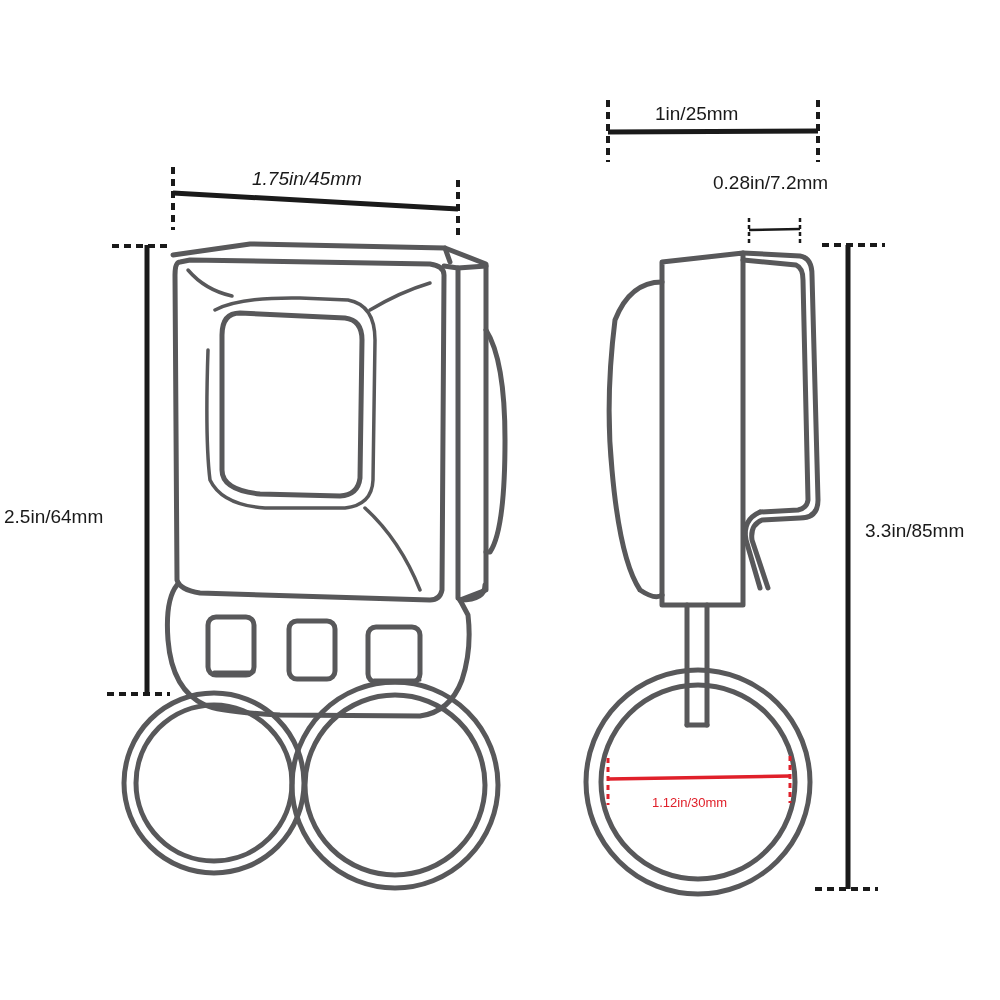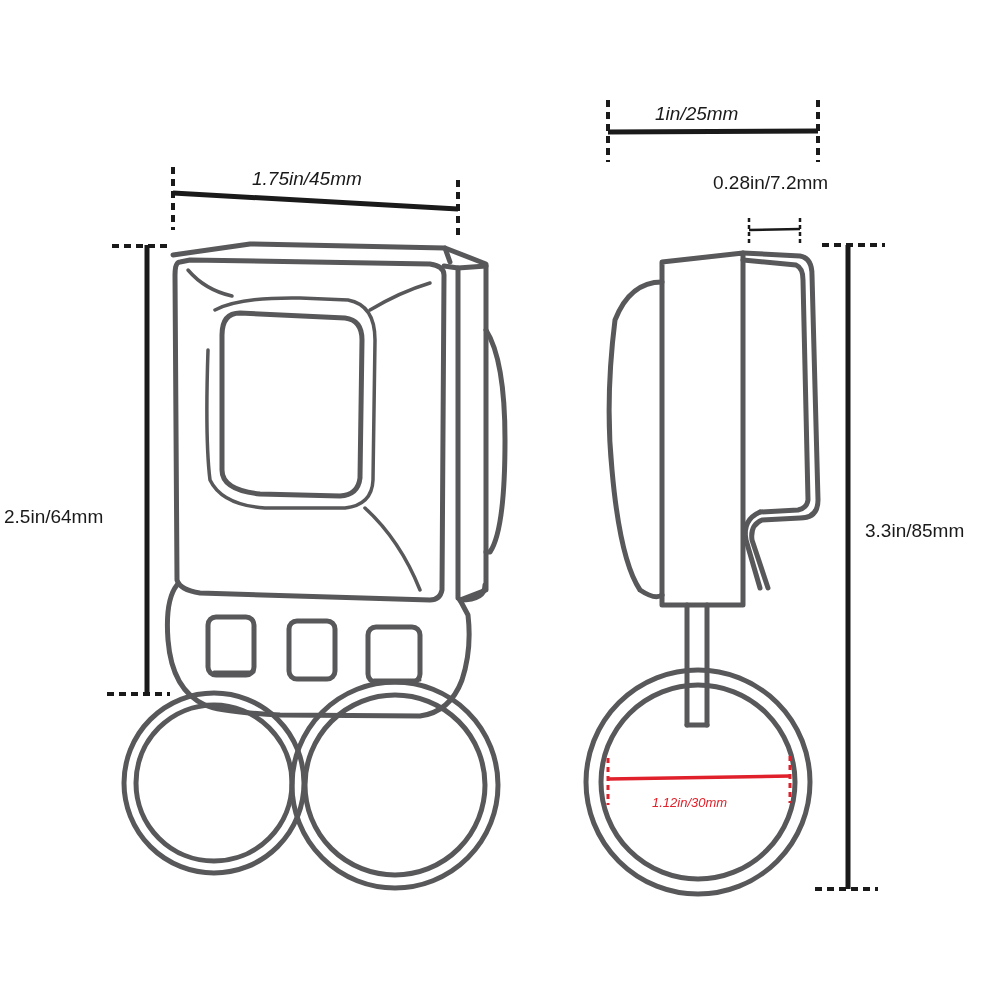--- a/index.html
+++ b/index.html
@@ -1,19 +1,19 @@
 <!DOCTYPE html>
 <html><head>
 <meta charset="utf-8">
 <style>
   html, body { margin: 0; padding: 0; background: #ffffff; }
   body { width: 1000px; height: 1000px; position: relative; overflow: hidden; font-family: "Liberation Sans", "DejaVu Sans", sans-serif; }
   svg.diagram { position: absolute; left: 0; top: 0; width: 1000px; height: 1000px; }
   .lbl { position: absolute; font-size: 19px; color: #1a1a1a; white-space: nowrap; }
-  .lbl.red { color: #e0202a; font-size: 13px; font-style: italic; }
+  .lbl.red { color: #e0202a; font-size: 13px; }
 </style>
 </head>
 <body>
 
 <svg class="diagram" viewBox="0 0 1000 1000" xmlns="http://www.w3.org/2000/svg">
 
   <g fill="none" stroke="#58585a" stroke-width="5" stroke-linecap="round" stroke-linejoin="round">
 
     <path d="M173 255 L250 244 L445 248 L486 264 L486 590 L460 600"></path>
     <path d="M445 248 L450 262"></path>
@@ -95,16 +95,16 @@
 
   <g fill="none" stroke="#e0202a">
     <line x1="608" y1="779" x2="790" y2="776" stroke-width="3.5"></line>
     <line x1="608" y1="758" x2="608" y2="805" stroke-width="3" stroke-dasharray="5 4"></line>
     <line x1="790" y1="756" x2="790" y2="803" stroke-width="3" stroke-dasharray="5 4"></line>
   </g>
 </svg>
 
 <div class="lbl" style="left:252px; top:168px;font-style:italic;">1.75in/45mm</div>
 <div class="lbl" style="left:4px; top:487px;margin-top:19px;">2.5in/64mm</div>
-<div class="lbl" style="left:655px; top:103px;font-style:italic;">1in/25mm</div>
+<div class="lbl" style="left:655px; top:103px;">1in/25mm</div>
 <div class="lbl" style="left:713px; top:172px;">0.28in/7.2mm</div>
 <div class="lbl" style="left:865px; top:520px;">3.3in/85mm</div>
 <div class="lbl red" style="left:652px; top:795px;">1.12in/30mm</div>
 
 </body></html>

